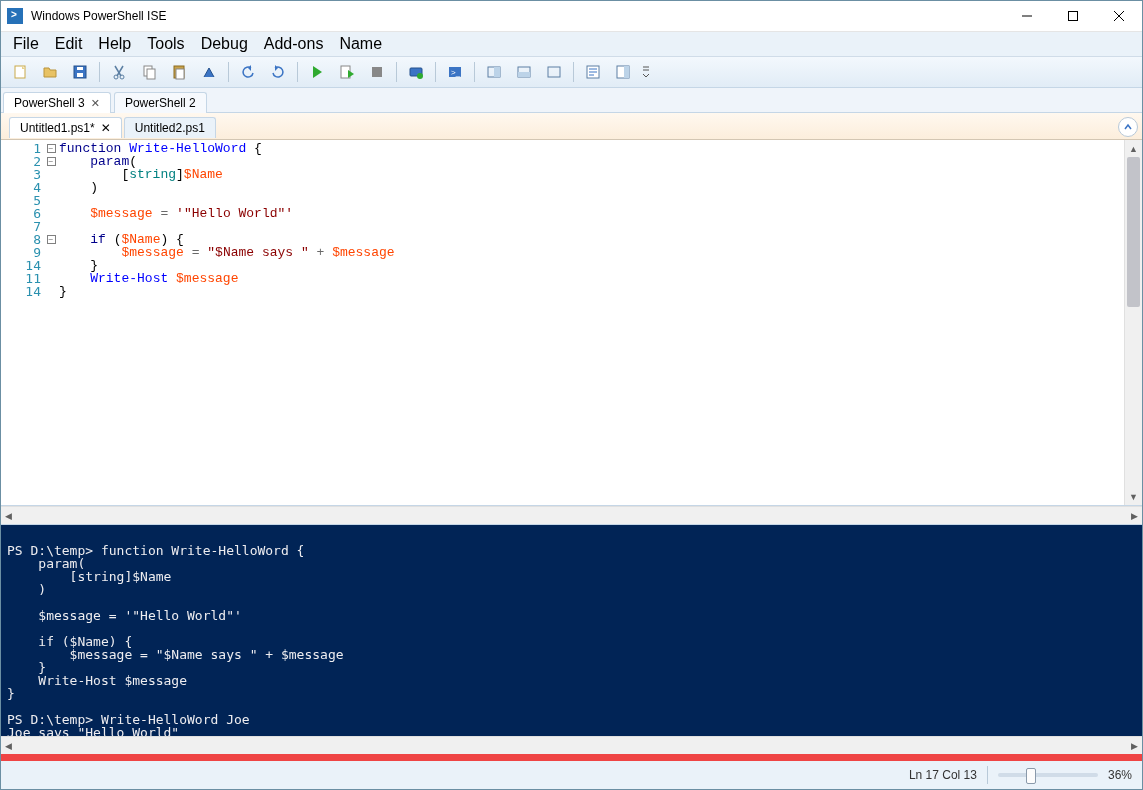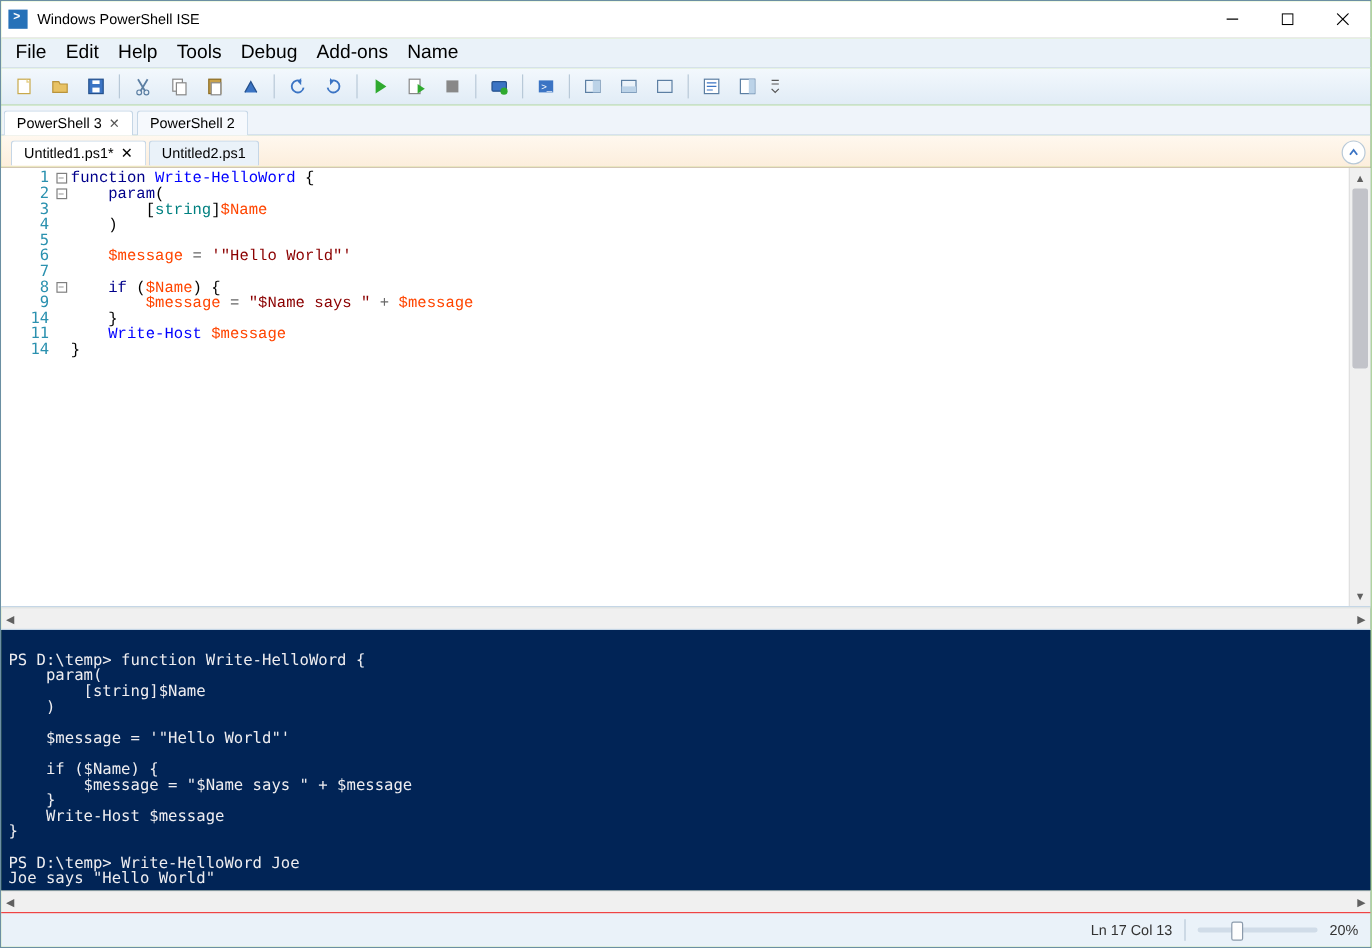--- a/index.html
+++ b/index.html
@@ -288,21 +288,21 @@
     display: flex;
     align-items: center;
     justify-content: space-between;
     color: #606060;
     font-size: 9px;
     padding: 0 4px;
   }
   
   .statusbar {
     height: 28px;
-    border-top: 1px solid #ef4444;
+    border-top: 7px solid #ef4444;
     background: #eaf2f9;
     display: flex;
     align-items: center;
     justify-content: flex-end;
     padding: 0 10px;
     gap: 10px;
     font-size: 12px;
     color: #333;
   }
   .statusbar .sep-v {
@@ -585,16 +585,16 @@
     <span>▶</span>
   </div>
 
   <div class="statusbar">
     <div style="flex:1"></div>
     <span>Ln 17  Col 13</span>
     <div class="sep-v"></div>
     <div class="zoom-slider">
       <div class="handle"></div>
     </div>
-    <span>20%</span>
+    <span>36%</span>
   </div>
 
 </div>
 
 </body></html>

